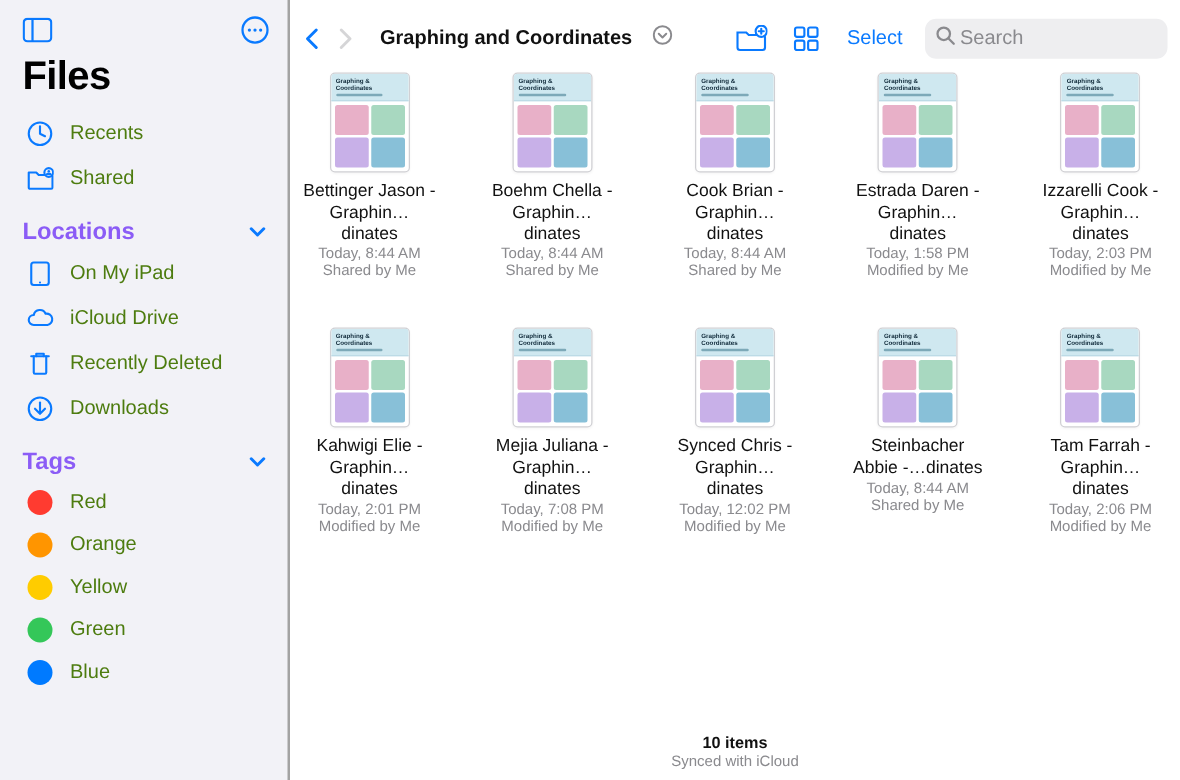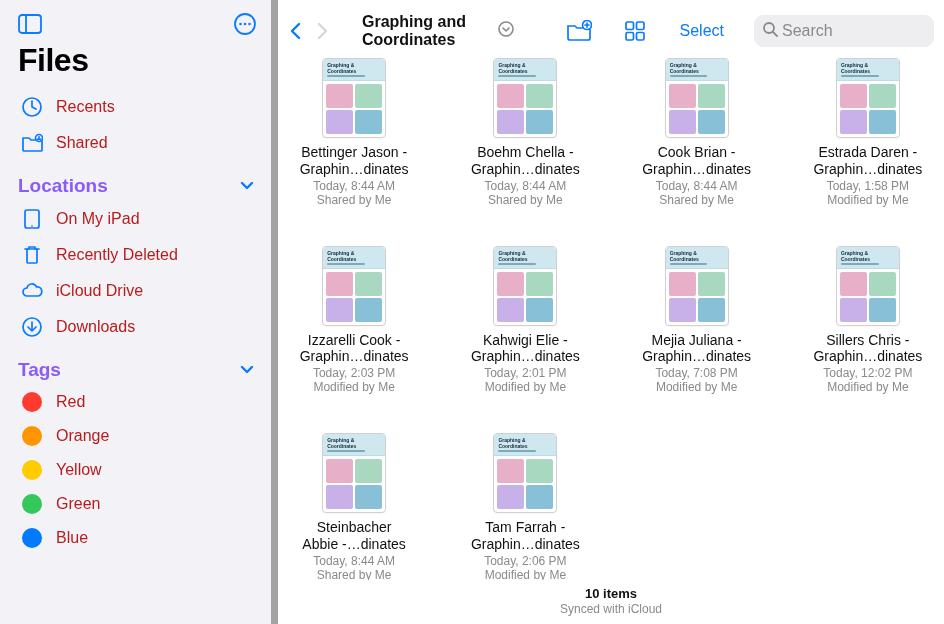--- a/index.html
+++ b/index.html
@@ -1,51 +1,51 @@
 <!DOCTYPE html>
 <html><head>
 <meta charset="utf-8">
 <style>
 * { margin: 0; padding: 0; box-sizing: border-box; font-family: -apple-system, BlinkMacSystemFont, "Segoe UI", Helvetica, Arial, sans-serif; }
 html, body { width: 944px; height: 624px; overflow: hidden; background: #fff; }
 .app { display: flex; width: 100%; height: 100%; }
 
 
-.sidebar { width: 278px; background: #f2f2f7; height: 100%; overflow: hidden; padding: 8px 10px 0 14px; border-right: 7px solid #a3a3a3; }
+.sidebar { width: 232px; background: #f2f2f7; height: 100%; overflow: hidden; padding: 8px 10px 0 14px; border-right: 2px solid #a3a3a3; }
 .sidebar-top { display: flex; justify-content: space-between; align-items: center; padding: 4px 4px 2px 4px; }
 .sidebar-top svg { display: block; }
 .app-title { font-size: 32px; font-weight: 700; margin: 4px 0 10px 4px; letter-spacing: -0.5px; }
 
 .nav-item { display: flex; align-items: center; gap: 12px; padding: 7px 6px; border-radius: 8px; cursor: pointer; }
 .nav-item .icon { width: 24px; display: flex; justify-content: center; color: #0a7aff; }
-.nav-item .label { font-size: 16px; color: #b91c1c; }
+.nav-item .label { font-size: 16px; color: #4d7c0f; }
 
 .section-hdr { display: flex; justify-content: space-between; align-items: center; padding: 14px 4px 4px 4px; }
 .section-hdr .title { font-size: 19px; font-weight: 700; color: #8b5cf6; }
 .section-hdr .chev { color: #0a7aff; width: 18px; height: 18px; }
 
 .tag-dot { width: 20px; height: 20px; border-radius: 50%; }
 
 .sidebar .label { flex: 1; }
 
 
 .main { flex: 1; display: flex; flex-direction: column; background: #fff; position: relative; }
-.toolbar { height: 44px; display: flex; align-items: center; padding: 17px 10px 0 6px; gap: 24px; }
+.toolbar { height: 44px; display: flex; align-items: center; padding: 17px 10px 0 6px; gap: 12px; }
 .toolbar .back-fwd { display: flex; align-items: center; gap: 2px; }
 .toolbar .folder-title { font-size: 16px; font-weight: 600; color: #111; margin-left: 4px; }
 .toolbar .spacer { flex: 1; }
 .toolbar .tool-btn { display: flex; align-items: center; color: #0a7aff; padding: 4px; cursor: pointer; }
 .toolbar .select-txt { font-size: 16px; color: #0a7aff; cursor: pointer; padding: 0 6px; }
-.search-field { position: relative; width: 180px; height: 32px; background: #eeeef0; border-radius: 9px; display: flex; align-items: center; padding: 0 8px; gap: 4px; }
+.search-field { position: relative; width: 194px; height: 32px; background: #eeeef0; border-radius: 9px; display: flex; align-items: center; padding: 0 8px; gap: 4px; }
 .search-field input { border: none; outline: none; background: transparent; font-size: 16px; flex: 1; color: #111; }
 .search-field input::placeholder { color: #8a8a8e; }
 
 
 .grid { flex: 1; overflow-y: auto; padding: 14px 10px 0 10px; }
-.grid-inner { display: grid; grid-template-columns: repeat(4, 1fr); column-gap: 10px; row-gap: 22px; gap: 39px; }
+.grid-inner { display: grid; grid-template-columns: repeat(5, 1fr); column-gap: 10px; row-gap: 22px; gap: 39px; }
 .file { display: flex; flex-direction: column; align-items: center; cursor: pointer; }
 
 .thumb { width: 64px; height: 80px; border-radius: 4px; border: 1px solid #d0d0d4; background: #fff; overflow: hidden; display: flex; flex-direction: column; box-shadow: 0 1px 2px rgba(0,0,0,0.04); }
 .thumb .hdr { background: #cfe8f0; border-bottom: 1px solid #bddbe6; padding: 3px 4px; }
 .thumb .hdr .t1 { font-size: 5px; font-weight: 700; color: #102a3a; }
 .thumb .hdr .t2 { height: 2px; background: #7da9b8; margin-top: 1px; width: 70%; border-radius: 1px; }
 .thumb .body { flex: 1; display: grid; grid-template-columns: 1fr 1fr; grid-template-rows: 1fr 1fr; gap: 2px; padding: 3px; }
 .thumb .q { border-radius: 2px; }
 .thumb .q1 { background: #e8b0c8; }
 .thumb .q2 { background: #a8d8c0; }
@@ -122,34 +122,34 @@
             <svg width="22" height="22" viewBox="0 0 22 22" fill="none" stroke="#0a7aff" stroke-width="1.7" stroke-linecap="round" stroke-linejoin="round">
               <rect x="4" y="2" width="14" height="18" rx="2"></rect>
               <line x1="11" y1="18" x2="11" y2="18"></line>
             </svg>
           </span>
           <span class="label">On My iPad</span>
         </div>
         <div class="nav-item">
           <span class="icon">
             <svg width="22" height="22" viewBox="0 0 22 22" fill="none" stroke="#0a7aff" stroke-width="1.7" stroke-linecap="round" stroke-linejoin="round">
+              <path d="M6 16 a4 4 0 0 1 0 -8 a5 5 0 0 1 9.5 -1 A4 4 0 0 1 17 16 Z"></path>
+            </svg>
+          </span>
+          <span class="label">iCloud Drive</span>
+        </div>
+        <div class="nav-item">
+          <span class="icon">
+            <svg width="22" height="22" viewBox="0 0 22 22" fill="none" stroke="#0a7aff" stroke-width="1.7" stroke-linecap="round" stroke-linejoin="round">
               <polyline points="4,5 18,5"></polyline>
               <path d="M6 5 v13 a1 1 0 0 0 1 1 h8 a1 1 0 0 0 1 -1 V5"></path>
               <path d="M8 5 V3 h6 v2"></path>
             </svg>
           </span>
           <span class="label">Recently Deleted</span>
-        </div>
-        <div class="nav-item">
-          <span class="icon">
-            <svg width="22" height="22" viewBox="0 0 22 22" fill="none" stroke="#0a7aff" stroke-width="1.7" stroke-linecap="round" stroke-linejoin="round">
-              <path d="M6 16 a4 4 0 0 1 0 -8 a5 5 0 0 1 9.5 -1 A4 4 0 0 1 17 16 Z"></path>
-            </svg>
-          </span>
-          <span class="label">iCloud Drive</span>
         </div>
         <div class="nav-item">
           <span class="icon">
             <svg width="22" height="22" viewBox="0 0 22 22" fill="none" stroke="#0a7aff" stroke-width="1.7" stroke-linecap="round" stroke-linejoin="round">
               <circle cx="11" cy="11" r="9"></circle>
               <polyline points="11,6 11,14"></polyline>
               <polyline points="7,11 11,15 15,11"></polyline>
             </svg>
           </span>
           <span class="label">Downloads</span>
@@ -378,21 +378,21 @@
                 <div class="t1">Graphing &amp; Coordinates</div>
                 <div class="t2"></div>
               </div>
         <div class="body">
                 <div class="q q1"></div>
                 <div class="q q2"></div>
                 <div class="q q3"></div>
                 <div class="q q4"></div>
               </div>
       </div>
-      <div class="line1">Sillers Chris -</div>
+      <div class="line1">Synced Chris -</div>
       <div class="line2">Graphin…dinates</div>
       <div class="meta1">Today, 12:02 PM</div>
       <div class="meta2">Modified by Me</div>
           </div>
           <div class="file">
       <div class="thumb">
         <div class="hdr">
                 <div class="t1">Graphing &amp; Coordinates</div>
                 <div class="t2"></div>
               </div>

